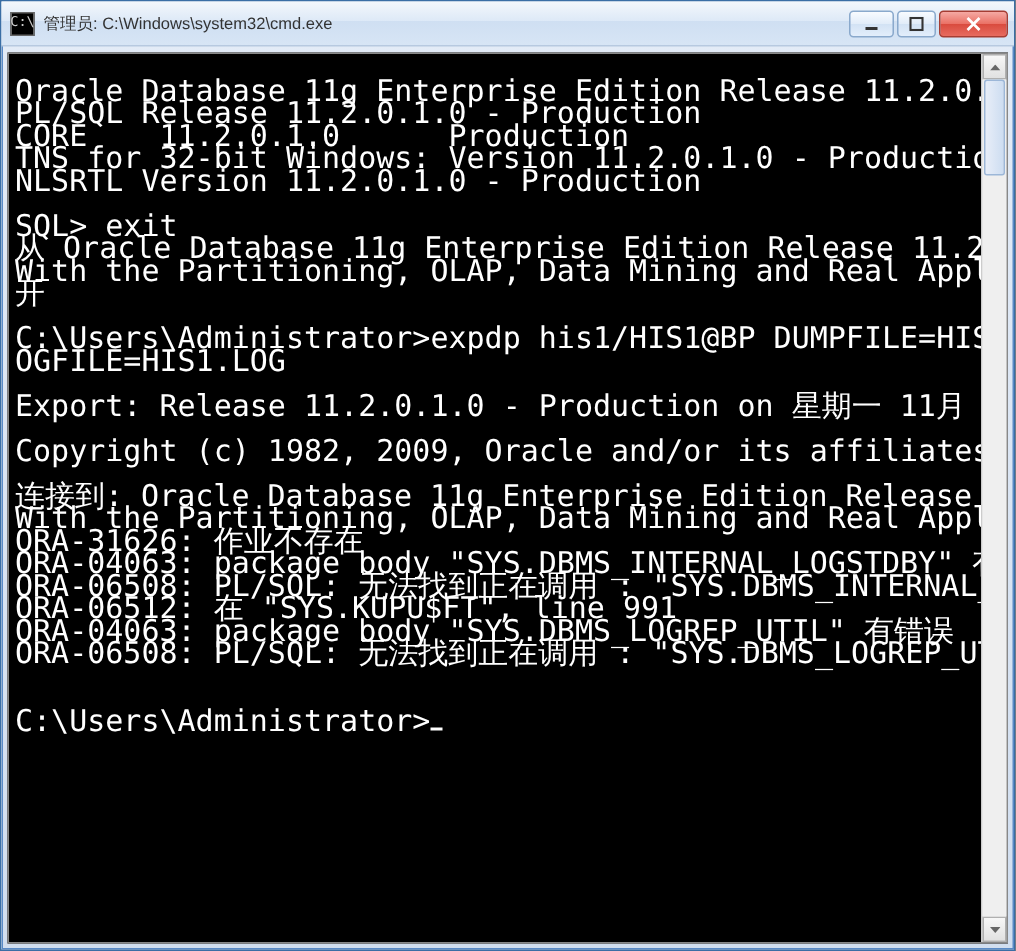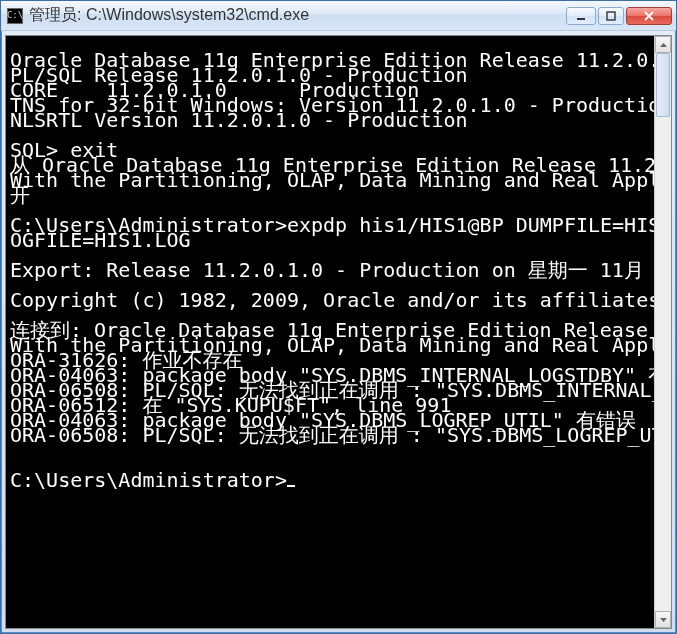--- a/index.html
+++ b/index.html
@@ -33,21 +33,21 @@
     background: #000;
     border: 1px solid #666;
     display: flex; align-items: center; justify-content: center;
     font-family: "Consolas", monospace;
     font-size: 9px;
     color: #ccc;
     line-height: 1;
   }
   .titlebar .title {
     flex: 1;
-    font-size: 16px;
+    font-size: 11px;
     color: #333;
     white-space: nowrap;
     overflow: hidden;
   }
   .win-buttons {
     display: flex;
     gap: 2px;
   }
   .win-btn {
     width: 28px;

